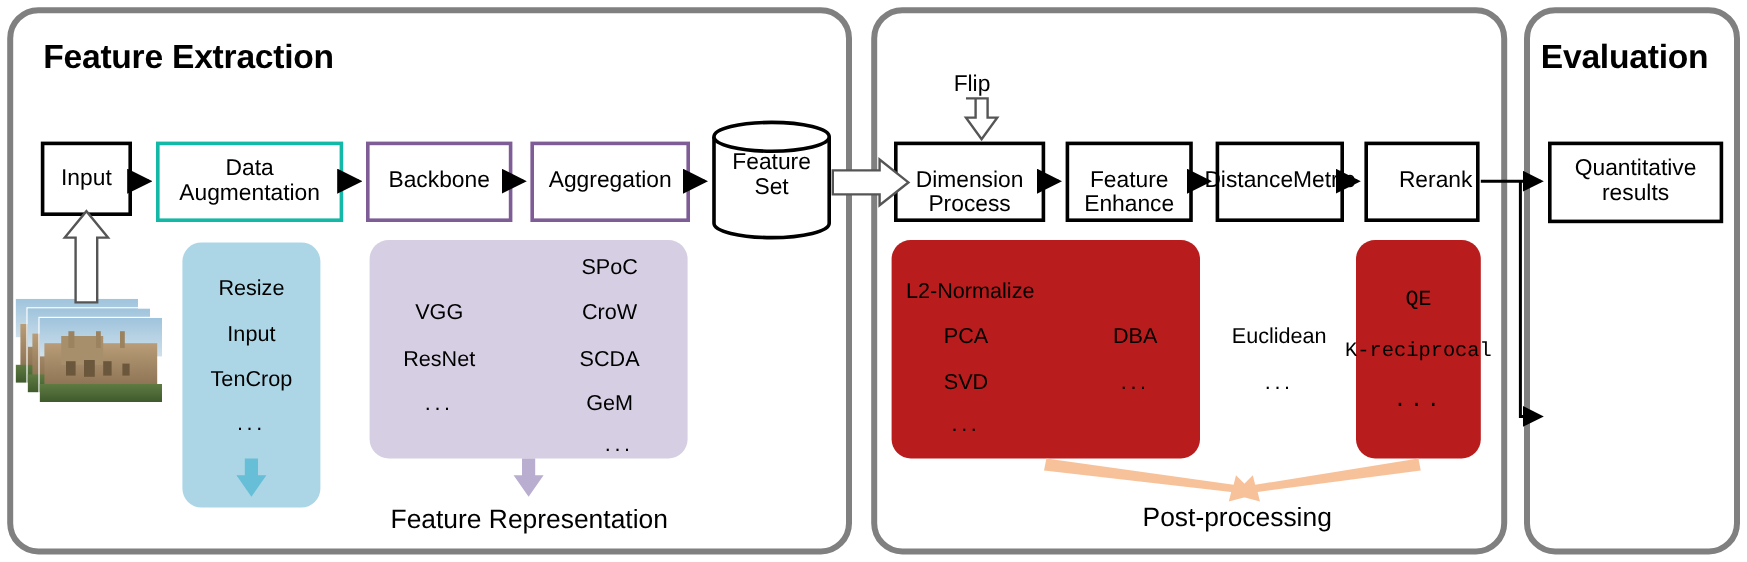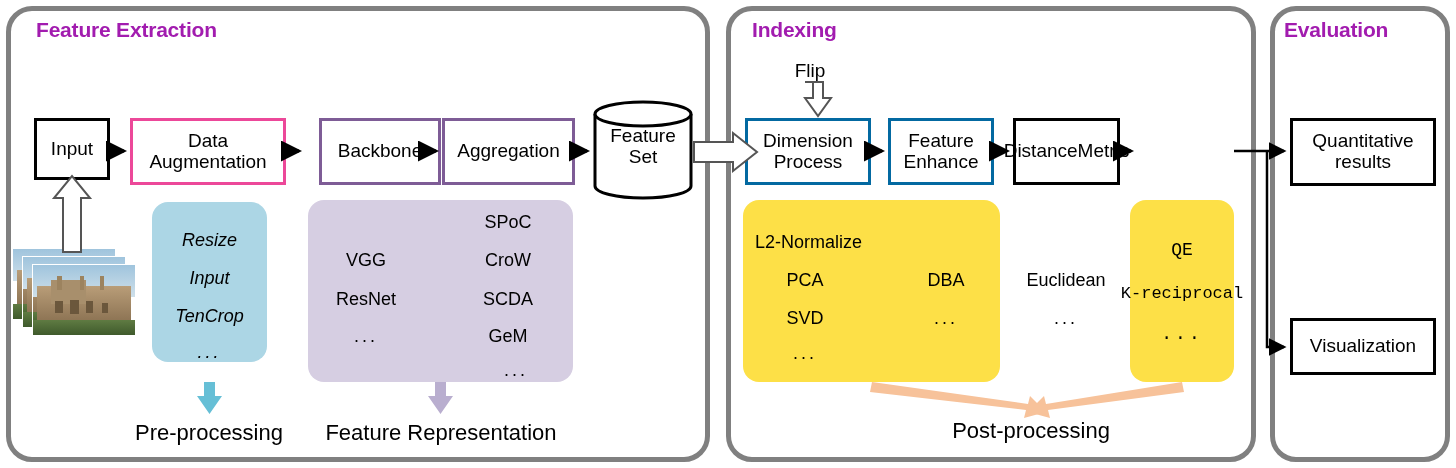--- a/index.html
+++ b/index.html
@@ -17,52 +17,53 @@
   }
   .panel {
     position: absolute;
     border: 5px solid #808080;
     border-radius: 26px;
     background: transparent;
     box-sizing: border-box;
   }
   .panel-title {
     position: absolute;
-    font-size: 21px;
+    font-size: 28px;
     font-weight: bold;
-    color: #a21caf;
+    color: #000000;
     white-space: nowrap;
     letter-spacing: -0.2px;
+    margin-top: 14px;
   }
   .node {
     position: absolute;
     box-sizing: border-box;
     background: #ffffff;
     display: flex;
     align-items: center;
     justify-content: center;
     text-align: center;
     font-size: 19px;
     color: #000000;
     line-height: 1.08;
     padding: 0 3px;
   }
   .node.black  { border: 3px solid #000000; }
-  .node.blue   { border: 3px solid #ec4899; }
+  .node.blue   { border: 3px solid #14b8a6; }
   .node.purple { border: 3px solid #7E5C96; }
-  .node.orange { border: 3px solid #0369a1; }
+  .node.orange { border: 3px solid #000000; justify-content: flex-end; }
 
   .pool {
     position: absolute;
     border-radius: 16px;
     box-sizing: border-box;
   }
   .pool.blue   { background: #ACD6E5; }
   .pool.purple { background: #D6CEE2; }
-  .pool.orange { background: #fde047; }
+  .pool.orange { background: #b91c1c; }
 
   .pool-item {
     position: absolute;
     font-size: 18px;
     color: #000000;
     white-space: nowrap;
     text-align: center;
     transform: translateX(-50%);
   }
   .pool-item.left-anchor { transform: none; }
@@ -109,47 +110,46 @@
 </head>
 <body>
 
 <div id="root">
 
   <div class="panel" style="left:6px; top:6px; width:704px; height:456px;"></div>
   <div class="panel" style="left:726px; top:6px; width:530px; height:456px;"></div>
   <div class="panel" style="left:1270px; top:6px; width:180px; height:456px;"></div>
 
   <div class="panel-title" style="left:36px; top:18px;">Feature Extraction</div>
-  <div class="panel-title" style="left:752px; top:18px;">Indexing</div>
   <div class="panel-title" style="left:1284px; top:18px;">Evaluation</div>
 
   <div class="node black" style="left:34px; top:118px; width:76px; height:62px;">Input</div>
 
   <div class="node blue" style="left:130px; top:118px; width:156px; height:67px; flex-direction:column;">
     <span>Data</span>
     <span>Augmentation</span>
   </div>
 
-  <div class="node purple" style="left:319px; top:118px; width:122px; height:67px;">Backbone</div>
+  <div class="node purple" style="left:305px; top:118px; width:122px; height:67px;">Backbone</div>
 
   <div class="node purple" style="left:442px; top:118px; width:133px; height:67px;">Aggregation</div>
 
   <div style="position:absolute; left:593px; top:100px; width:100px; height:100px;">
     <svg width="100" height="100" style="position:absolute;left:0;top:0;">
       <path d="M2,14 L2,86 A48,12 0 0,0 98,86 L98,14" fill="#ffffff" stroke="#000000" stroke-width="3"></path>
       <ellipse cx="50" cy="14" rx="48" ry="12" fill="#ffffff" stroke="#000000" stroke-width="3"></ellipse>
     </svg>
     <div style="position:absolute; left:0; top:26px; width:100px; text-align:center;
                 font-size:19px; line-height:1.08;">
       <div>Feature</div>
       <div>Set</div>
     </div>
   </div>
 
-  <div class="pool blue" style="left:152px; top:202px; width:115px; height:160px;font-style:italic;">
+  <div class="pool blue" style="left:152px; top:202px; width:115px; height:221px;">
     <div class="pool-item" style="left:50%; top:28px;">Resize</div>
     <div class="pool-item" style="left:50%; top:66px;">Input</div>
     <div class="pool-item" style="left:50%; top:104px;">TenCrop</div>
     <div class="pool-item" style="left:50%; top:140px; letter-spacing:3px;">...</div>
   </div>
 
   <div class="pool purple" style="left:308px; top:200px; width:265px; height:182px;">
     <div class="pool-item" style="left:58px; top:50px;">VGG</div>
     <div class="pool-item" style="left:58px; top:89px;">ResNet</div>
     <div class="pool-item" style="left:58px; top:126px; letter-spacing:3px;">...</div>
@@ -190,29 +190,28 @@
   <div class="node orange" style="left:888px; top:118px; width:106px; height:67px; flex-direction:column;">
     <span>Feature</span>
     <span>Enhance</span>
   </div>
 
   <div class="node black" style="left:1013px; top:118px; width:107px; height:67px; flex-direction:row;">
     <span>Distance</span>
     <span>Metric</span>
   </div>
 
+  <div class="node orange" style="left:1137px; top:118px; width:96px; height:67px;">Rerank</div>
 
   <div class="node black" style="left:1290px; top:118px; width:146px; height:68px; flex-direction:column;">
     <span>Quantitative</span>
     <span>results</span>
   </div>
 
-  <div class="node black" style="left:1290px; top:318px; width:146px; height:57px;">Visualization</div>
-
-  <div class="caption" style="left:209px; top:420px;">Pre-processing</div>
+
   <div class="caption" style="left:441px; top:420px;">Feature Representation</div>
   <div class="caption" style="left:1031px; top:418px;">Post-processing</div>
 
   <div class="photo" style="left:12px; top:248px; width:104px; height:72px;">
     <div class="sky"></div>
       <div class="bldg"></div>
       <div class="bldg2"></div>
     <div class="spire" style="left:30%;"></div>
       <div class="grass"></div>
   </div>

